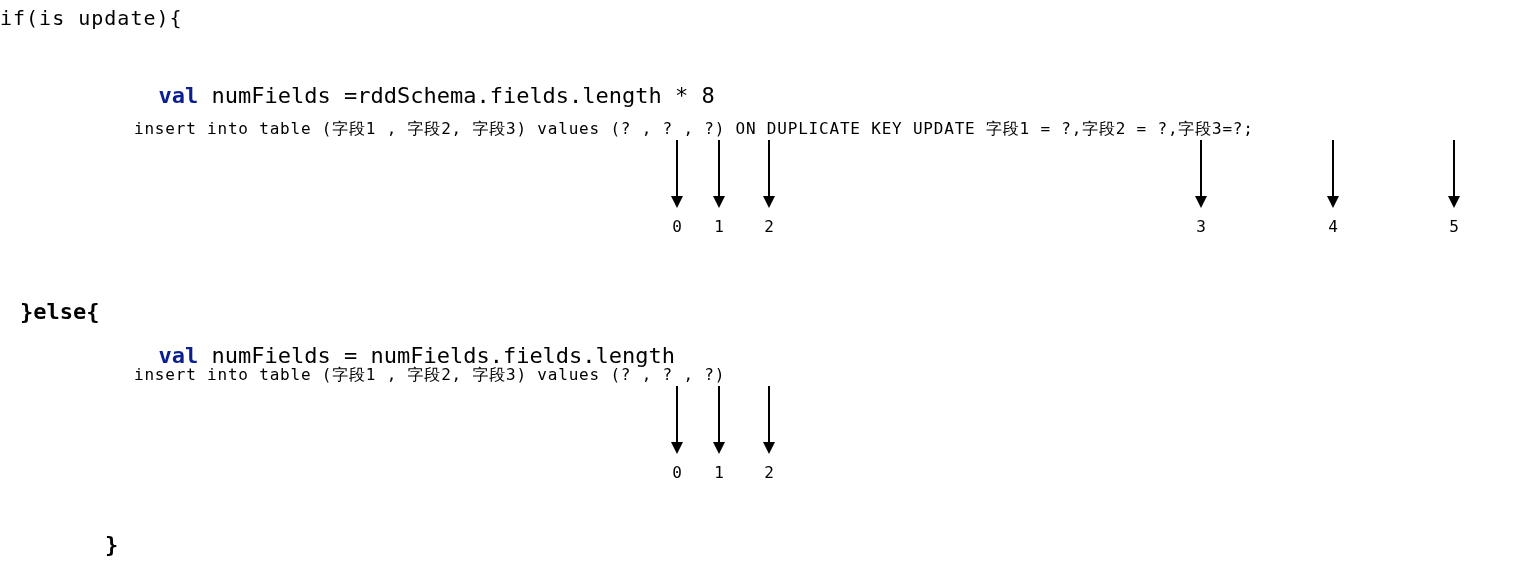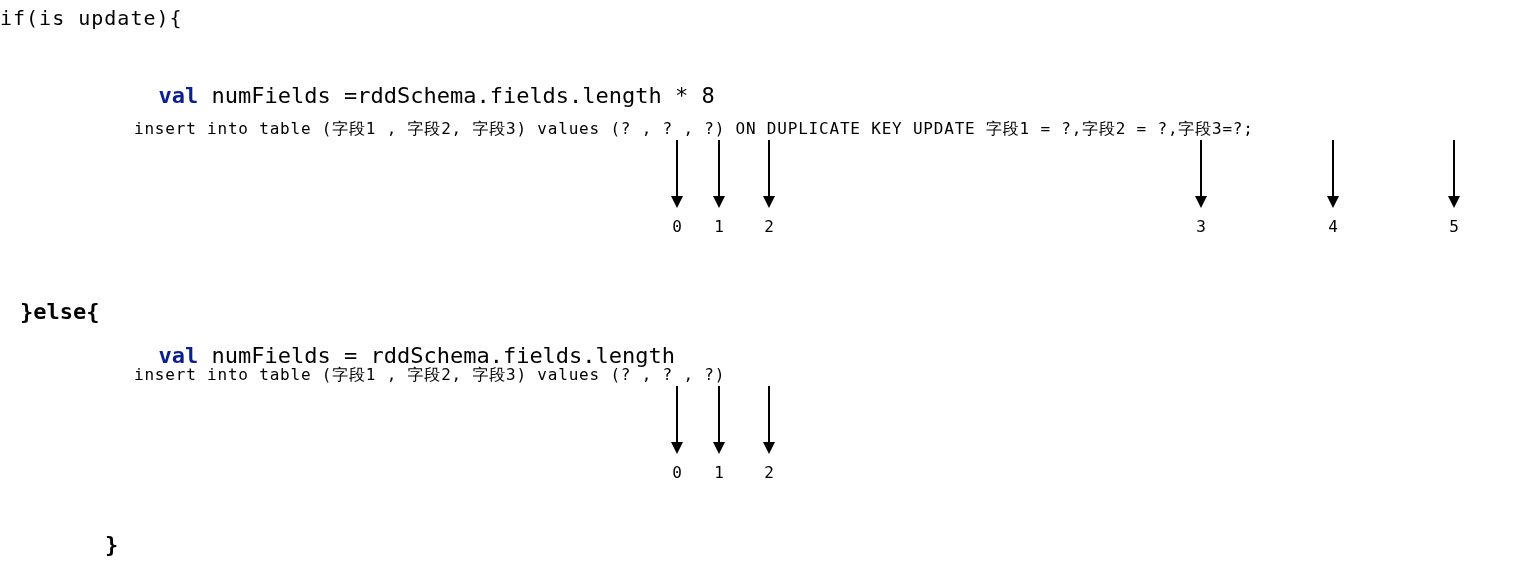--- a/index.html
+++ b/index.html
@@ -26,21 +26,21 @@
 
 <div class="abs code line2">
   <span class="kw">val</span><span> numFields =rddSchema.fields.length * 8</span>
 </div>
 
 <div class="abs code line3">insert into table (字段1 , 字段2, 字段3) values (? , ? , ?) ON DUPLICATE KEY UPDATE 字段1 = ?,字段2 = ?,字段3=?;</div>
 
 <div class="abs code ctrl line4">}else{</div>
 
 <div class="abs code line5">
-  <span class="kw">val</span><span> numFields = rddSchema.fields.length</span>
+  <span class="kw">val</span><span> numFields = numFields.fields.length</span>
 </div>
 
 <div class="abs code line6">insert into table (字段1 , 字段2, 字段3) values (? , ? , ?)</div>
 
 <div class="abs code ctrl line7">}</div>
 
 <svg class="abs" style="left:0;top:0;" width="1518" height="568">
     <line x1="677" y1="140" x2="677" y2="206" class="arrow"></line>
     <polygon points="671,196 683,196 677,208" class="arrow-head"></polygon>
     <text x="677" y="232" text-anchor="middle" class="idx">0</text>

